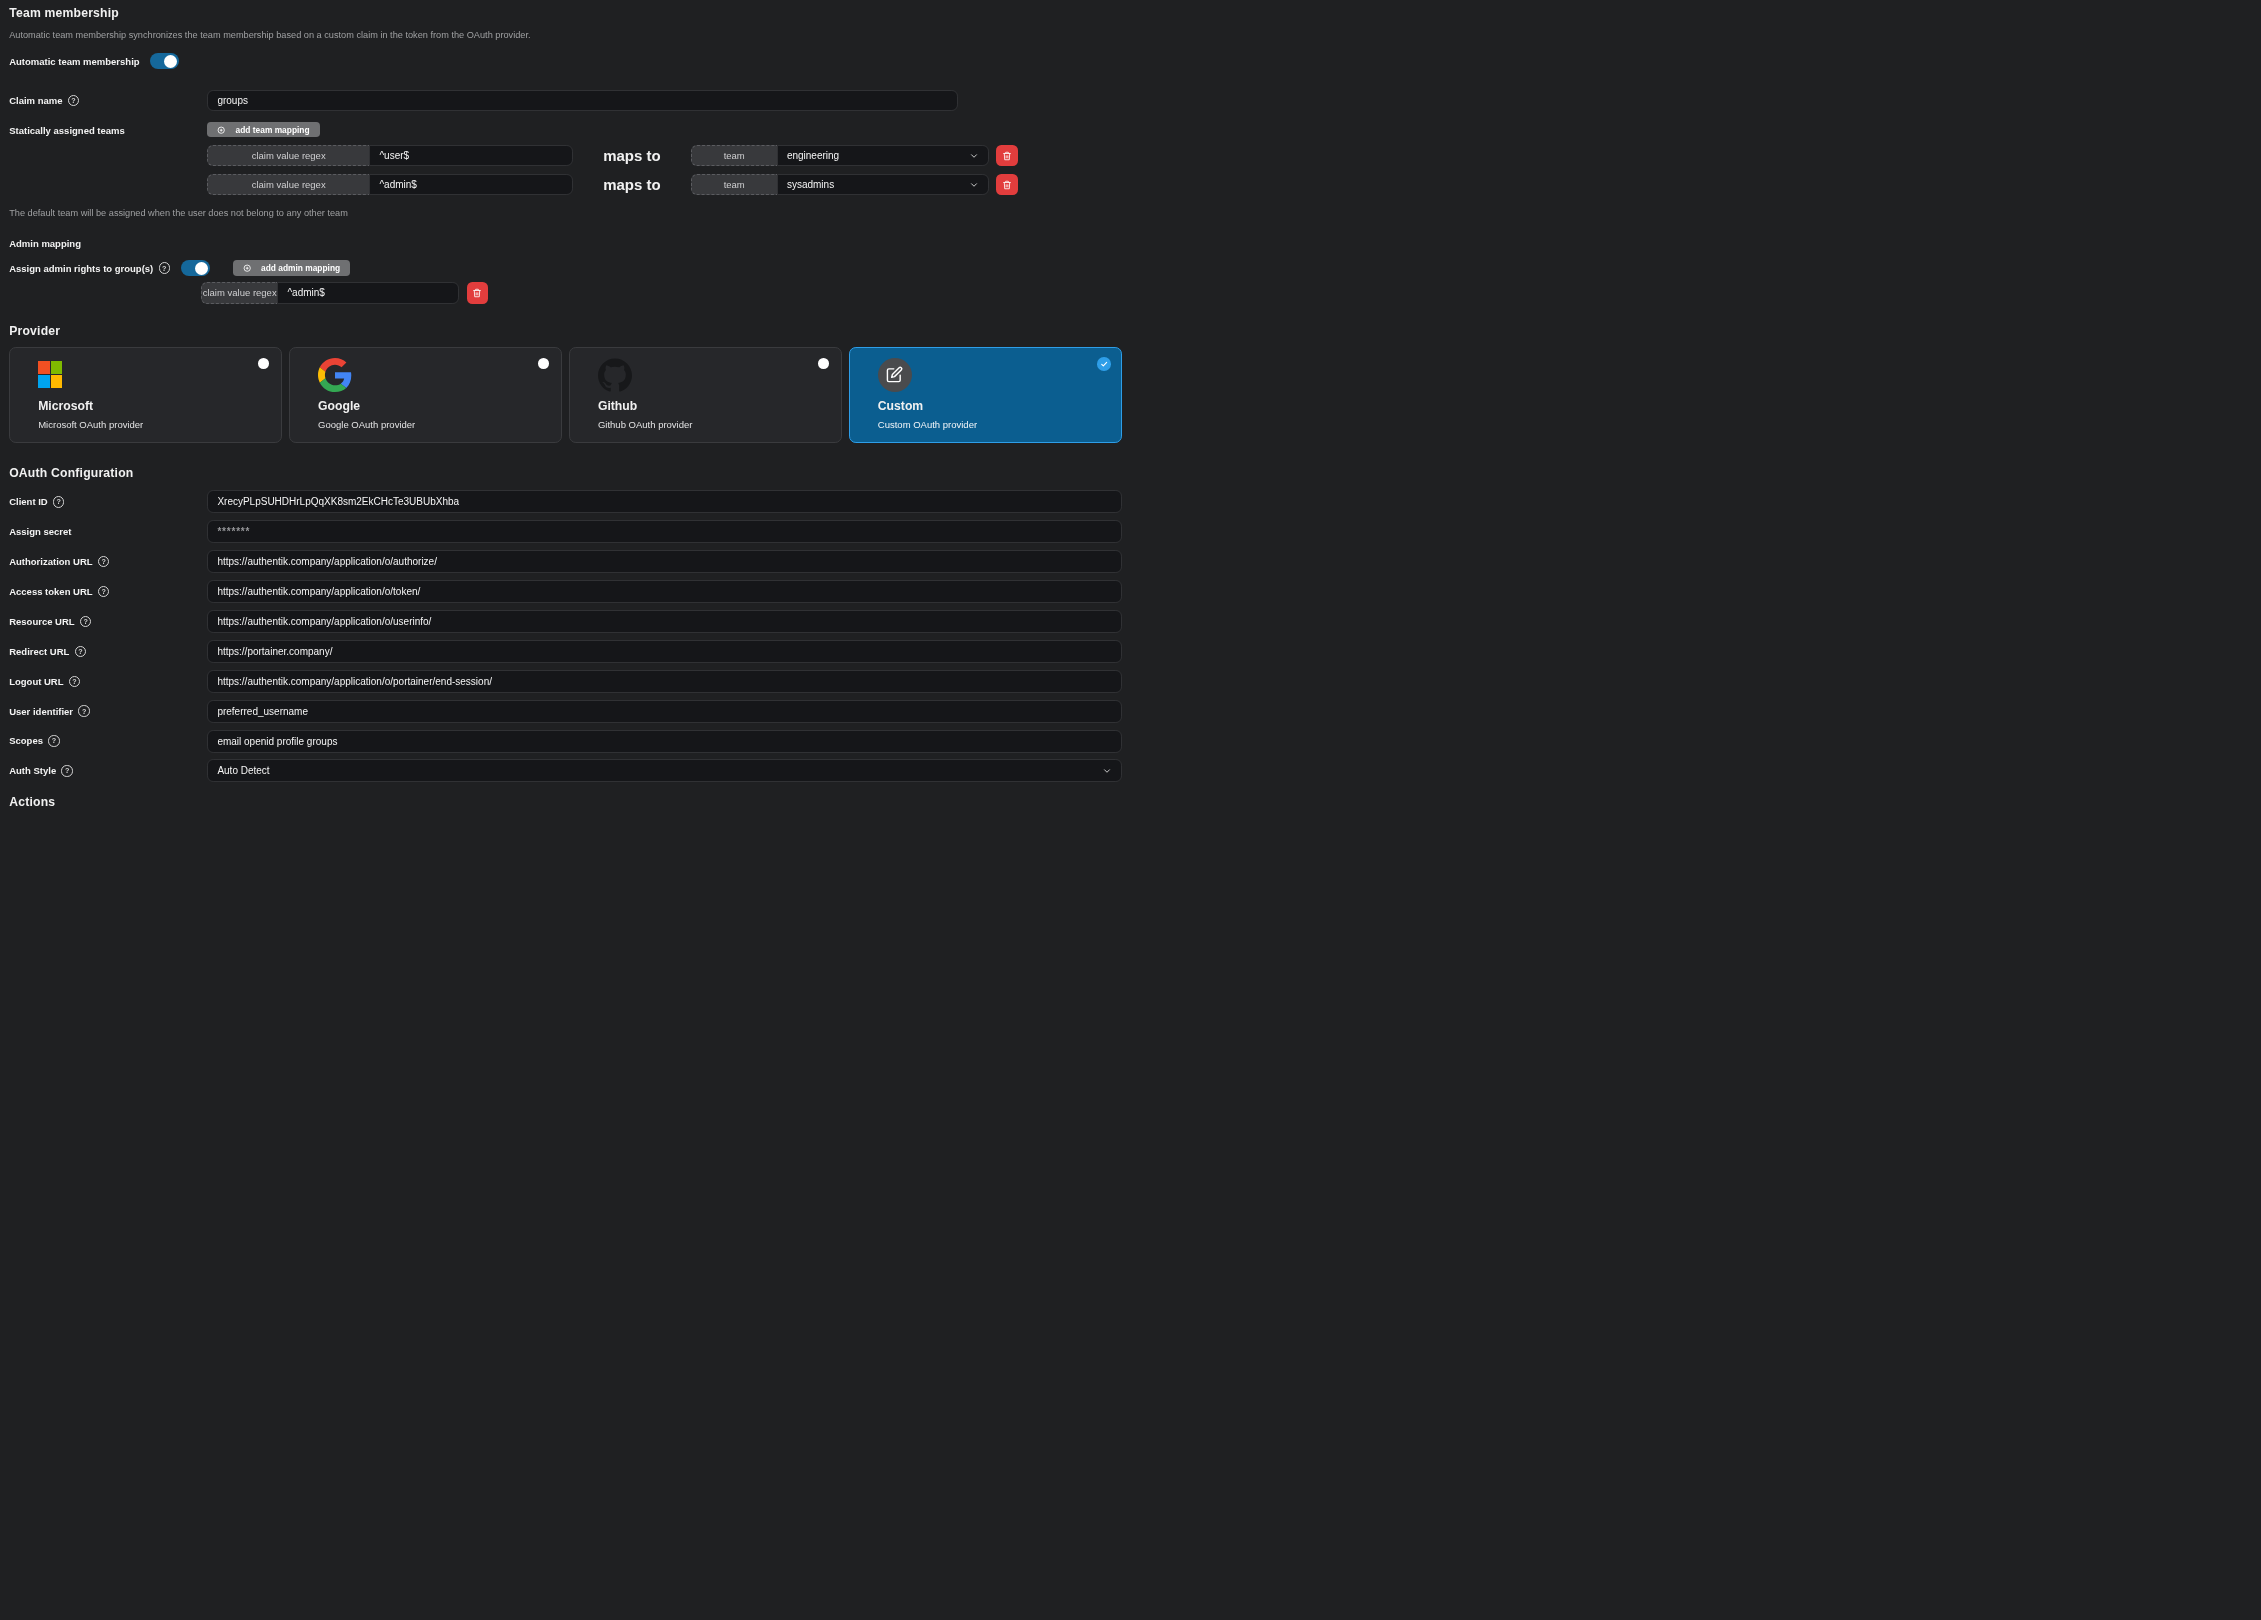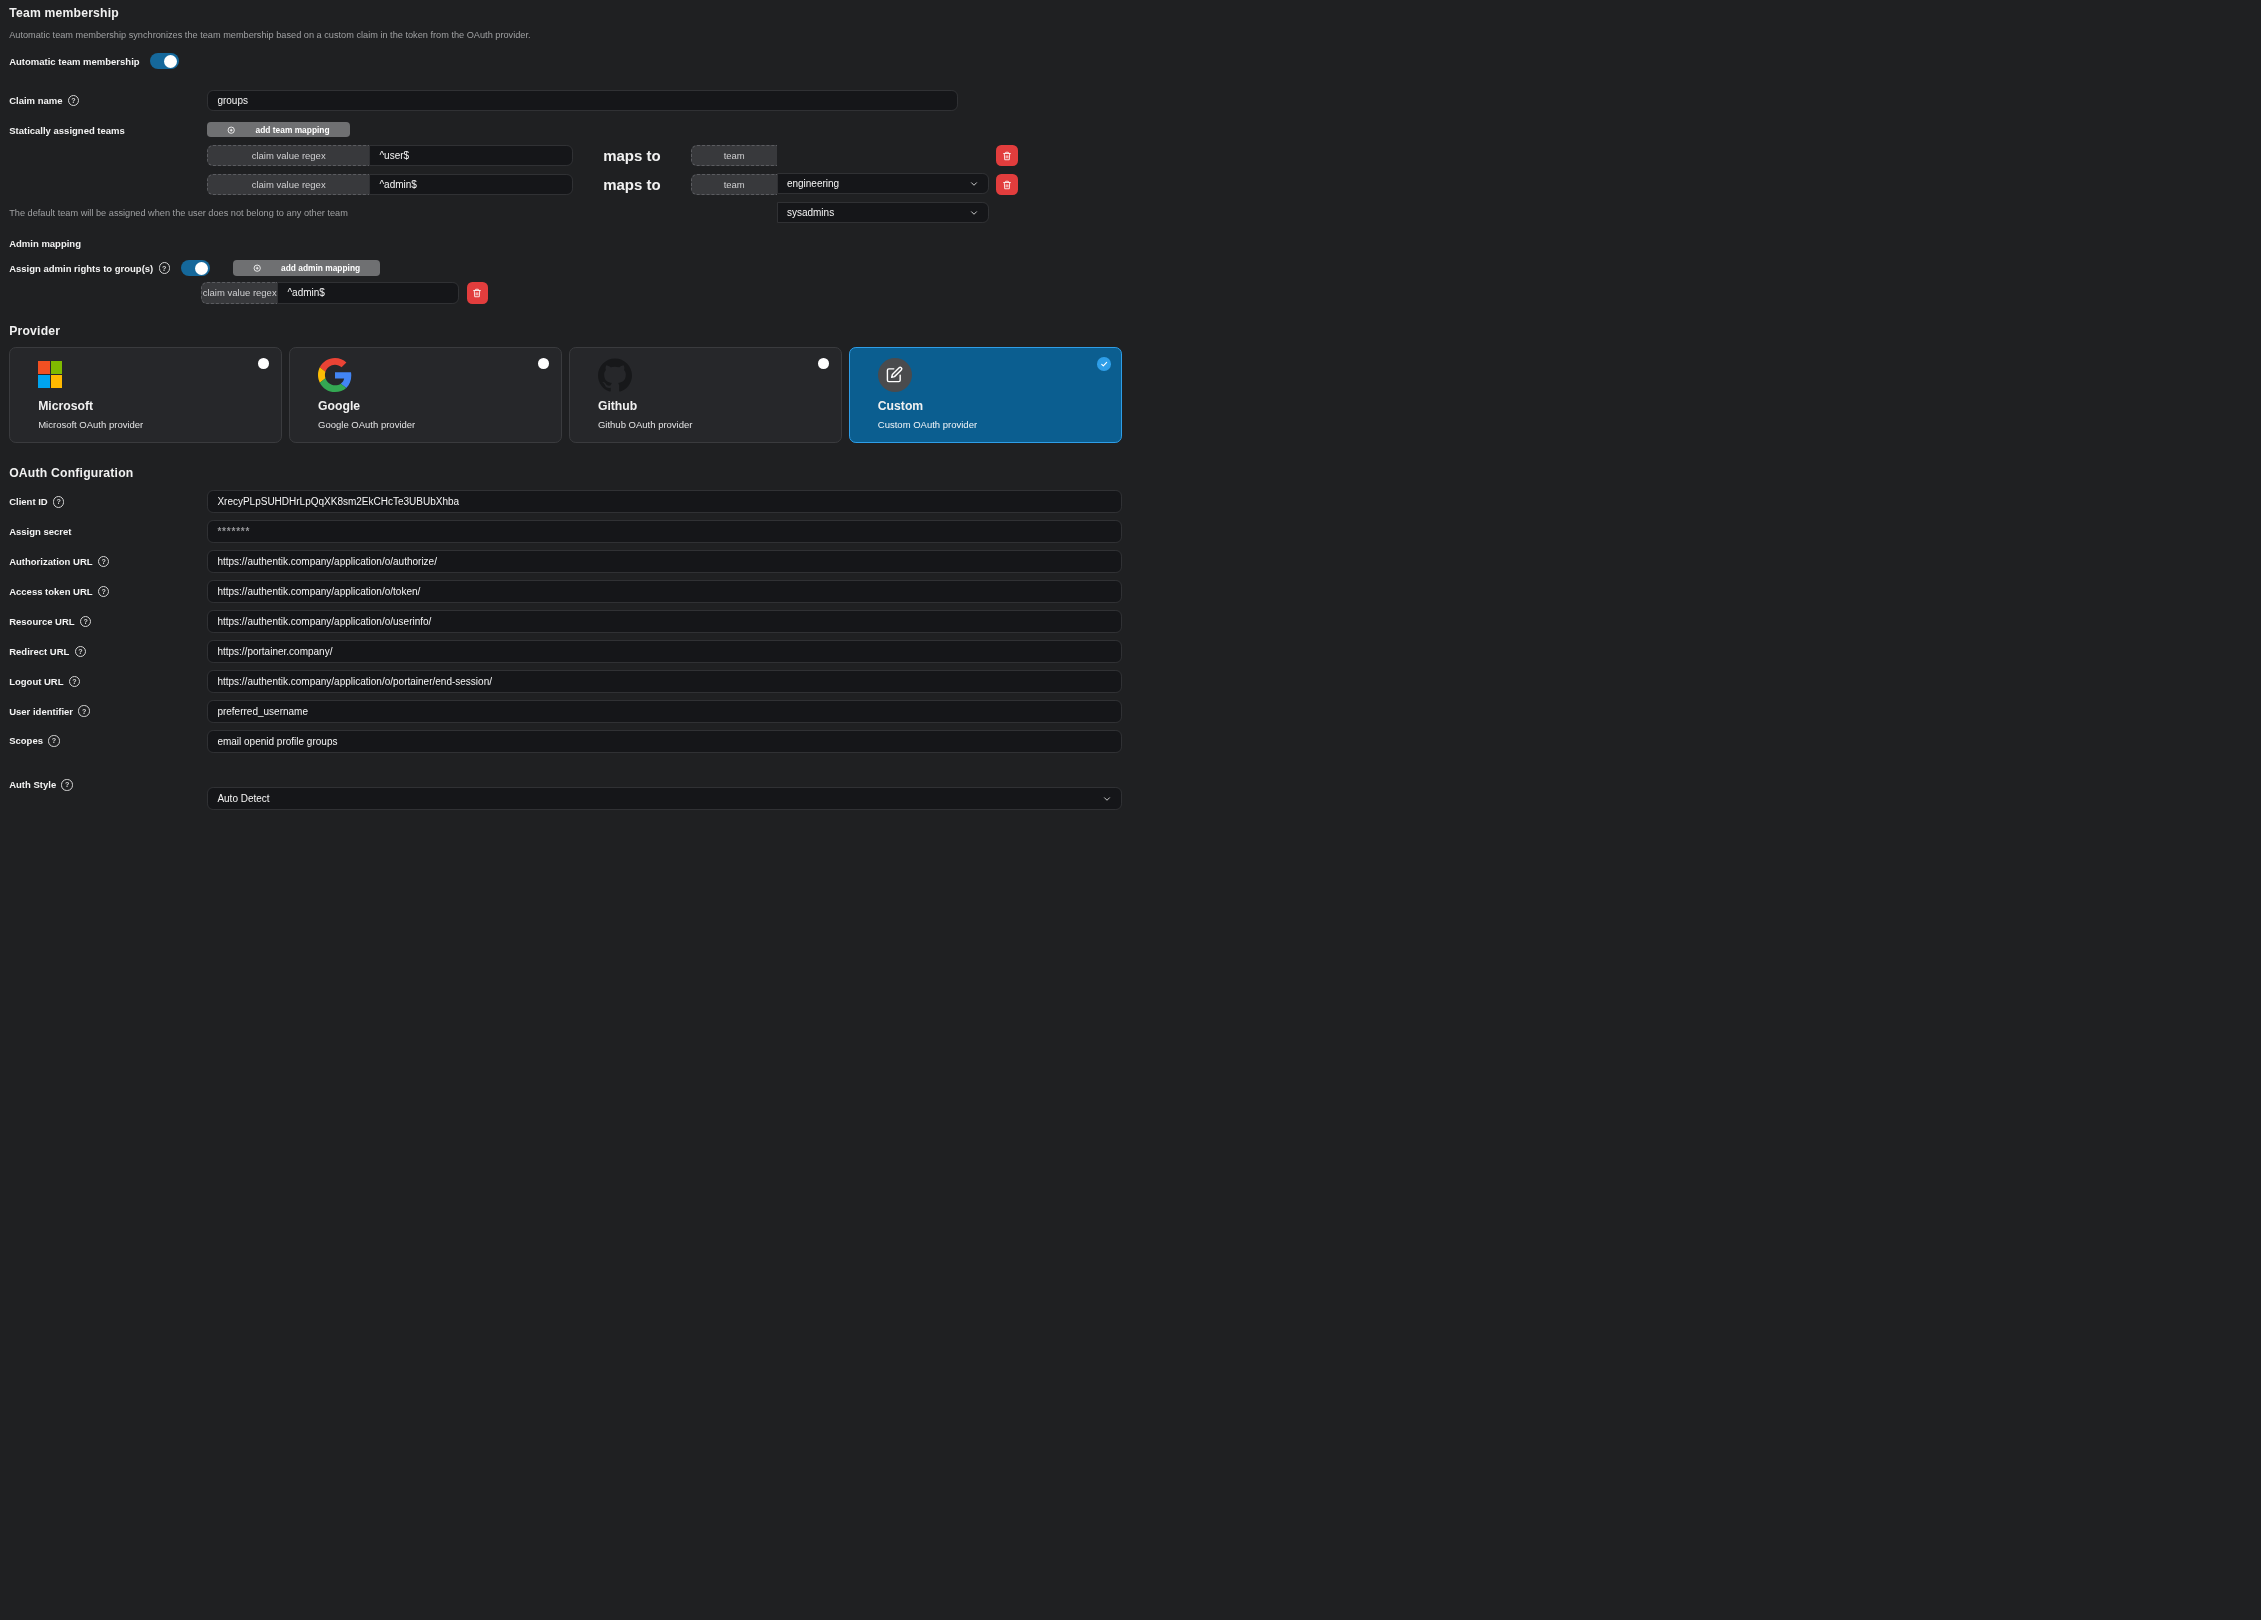--- a/index.html
+++ b/index.html
@@ -35,41 +35,41 @@
   
   .input, .selectbox {
     background: #151619; border: 0.8px solid #303134; border-radius: 6.1px;
     color: #f5f5f5; font-size: 10px; font-family: "Liberation Sans", sans-serif;
     height: 21.4px; padding: 0 9.2px; outline: none;
   }
   .input.tall, .selectbox.tall { height: 23px; }
   .input.secret-value { color: #96979a; letter-spacing: 0.8px; font-weight: 700; }
   .selectbox {
     display: flex; align-items: center; justify-content: space-between;
-    cursor: pointer; gap: 6.1px; margin-top: 28px;
+    cursor: pointer; gap: 6.1px;
   }
   .selectbox .sel-text { white-space: nowrap; overflow: hidden; }
 
   
   .toggle {
     width: 29px; height: 16px; border-radius: 8.4px; background: #15689b;
     position: relative; cursor: pointer; flex: 0 0 29px;
   }
   .toggle .knob {
     position: absolute; top: 1.5px; right: 1.5px;
     width: 13px; height: 13px; border-radius: 50%; background: #fff;
   }
 
   
   .pill-btn {
-    display: inline-flex; align-items: center; gap: 20px;
+    display: inline-flex; align-items: center; gap: 10px;
     background: #6f7072; border: none; border-radius: 3.8px;
     color: #fff; font-size: 8.4px; font-weight: 700;
     font-family: "Liberation Sans", sans-serif;
-    height: 15.3px; padding: 0 20px; cursor: pointer; justify-content: space-between;
+    height: 15.3px; padding: 0 10px; cursor: pointer; justify-content: space-between;
   }
 
   
   .group { display: flex; align-items: stretch; height: 21.4px; justify-content: space-between; }
   .addon {
     background: #38393c; border: 0.8px dashed #5b5c60; border-right: none;
     border-radius: 6.1px 0 0 6.1px;
     display: flex; align-items: center; justify-content: center;
     color: #cfcfd1; font-size: 9.5px;
   }

